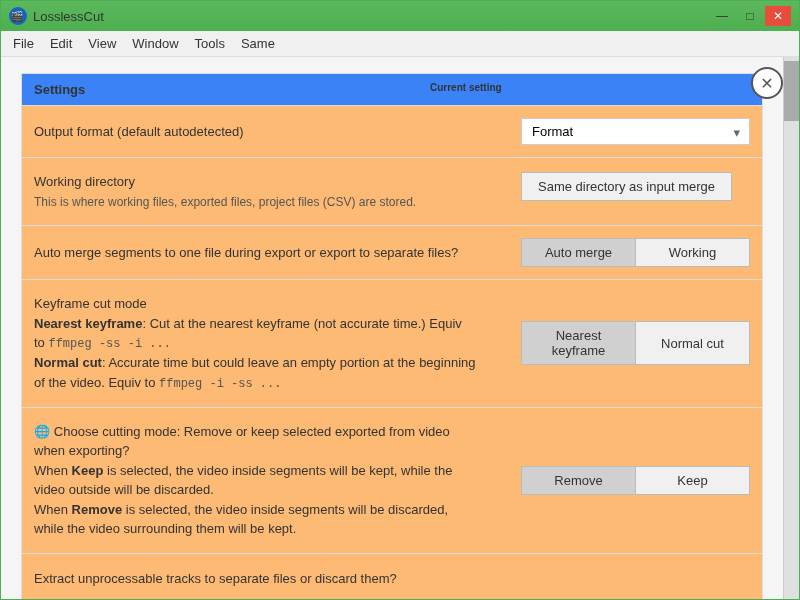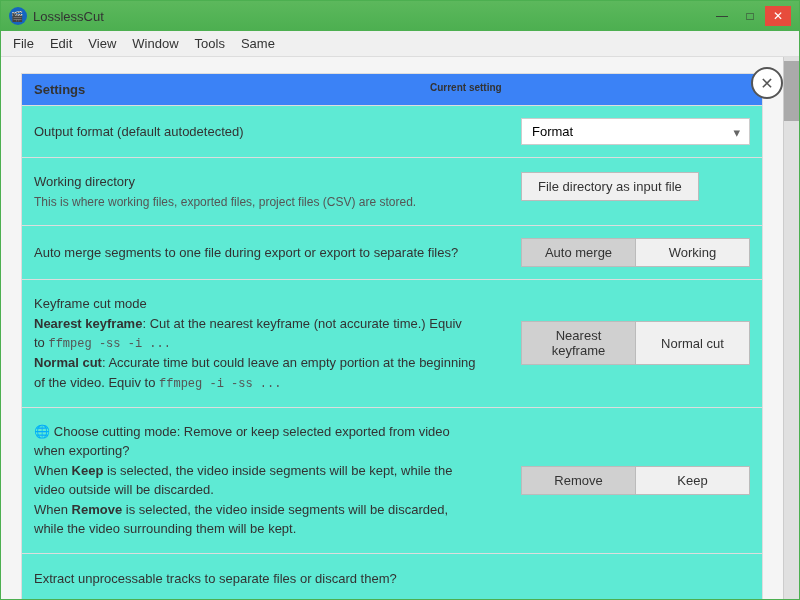--- a/index.html
+++ b/index.html
@@ -123,21 +123,21 @@
       font-weight: 600;
       font-size: 10px;
       color: #333;
     }
     .settings-row {
       display: flex;
       align-items: center;
       border: 1px solid #ddd;
       border-top: none;
       padding: 12px 12px;
-      background: #5eead4;
+      background: #fdba74;
       min-height: 52px;
       gap: 10px;
     }
     .settings-row.tall {
       align-items: flex-start;
       padding-top: 14px;
       padding-bottom: 14px;
     }
     .row-label {
       flex: 1;
@@ -275,21 +275,21 @@
           </div>
         </div>
       </div>
 
       <div class="settings-row tall">
         <div class="row-label">
           <span>Working directory</span><br>
           <span class="sub-text">This is where working files, exported files, project files (CSV) are stored.</span>
         </div>
         <div class="row-control" style="justify-content: flex-start;">
-          <button class="btn-single">File directory as input file</button>
+          <button class="btn-single">Same directory as input merge</button>
         </div>
       </div>
 
       <div class="settings-row">
         <div class="row-label">Auto merge segments to one file during export or export to separate files?</div>
         <div class="row-control">
           <div class="btn-group">
             <button class="btn-seg active">Auto merge</button>
             <button class="btn-seg">Working</button>
           </div>

